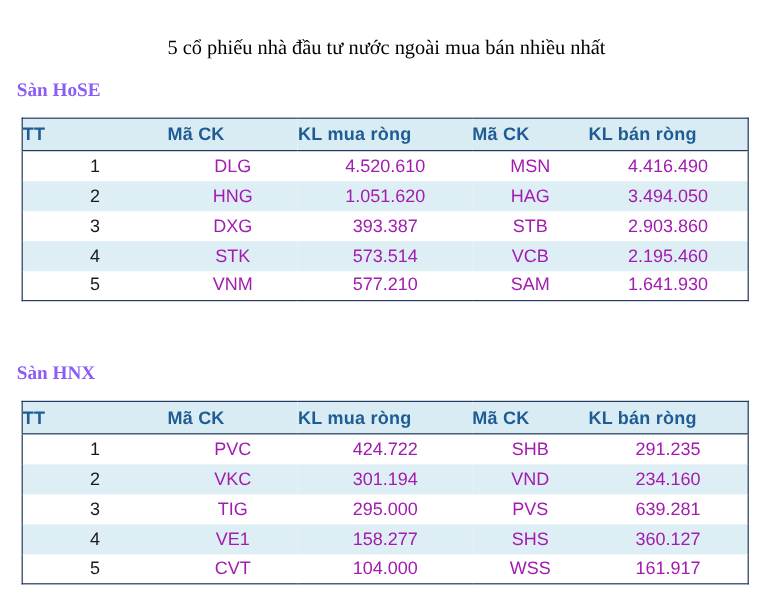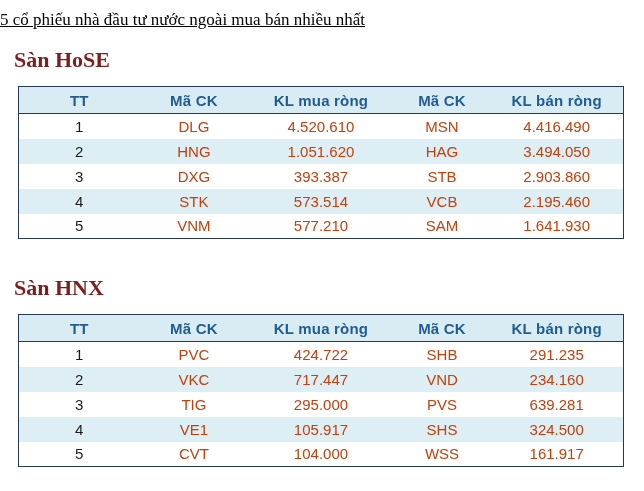--- a/index.html
+++ b/index.html
@@ -5,60 +5,60 @@
   * { margin: 0; padding: 0; box-sizing: border-box; }
   html, body { background: #ffffff; }
   body {
     width: 644px;
     height: 491px;
     position: relative;
     font-family: "Liberation Sans", sans-serif;
     overflow: hidden;
   }
   .page-title {
-    padding-top: 10px;
+    padding-top: 30px;
+    text-align: center;
     font-family: "Liberation Serif", serif;
     font-size: 17px;
     font-weight: 400;
     color: #000000;
-    text-decoration: underline;
   }
   .section-heading {
     margin: 17px 0 0 14px;
     font-family: "Liberation Serif", serif;
-    font-size: 22px;
+    font-size: 16px;
     font-weight: bold;
-    color: #7f1d1d;
+    color: #8b5cf6;
   }
   .section-heading.second {
-    margin-top: 36px;
+    margin-top: 52px;
   }
   table.stock-table {
     margin: 13px 0 0 18px;
     width: 606px;
     border-collapse: collapse;
     border: 1px solid #24395e;
     table-layout: fixed;
     font-family: "Liberation Sans", sans-serif;
   }
   table.stock-table thead th {
     height: 27px;
     background: #d9ecf3;
     color: #1f5c94;
     font-size: 15px;
     font-weight: bold;
-    text-align: center;
+    text-align: left;
     vertical-align: middle;
     border-bottom: 1px solid #24395e;
     letter-spacing: 0.2px;
   }
   table.stock-table tbody td {
     height: 25px;
     font-size: 15px;
-    color: #c2410c;
+    color: #a21caf;
     text-align: center;
     vertical-align: middle;
   }
   table.stock-table tbody td.tt {
     color: #1b1b1b;
   }
   table.stock-table tbody tr:nth-child(even) {
     background: #deeef5;
   }
   col.c1 { width: 20%; }
@@ -153,37 +153,37 @@
     <tr>
       <td class="tt">1</td>
       <td>PVC</td>
       <td>424.722</td>
       <td>SHB</td>
       <td>291.235</td>
     </tr>
     <tr>
       <td class="tt">2</td>
       <td>VKC</td>
-      <td>717.447</td>
+      <td>301.194</td>
       <td>VND</td>
       <td>234.160</td>
     </tr>
     <tr>
       <td class="tt">3</td>
       <td>TIG</td>
       <td>295.000</td>
       <td>PVS</td>
       <td>639.281</td>
     </tr>
     <tr>
       <td class="tt">4</td>
       <td>VE1</td>
-      <td>105.917</td>
+      <td>158.277</td>
       <td>SHS</td>
-      <td>324.500</td>
+      <td>360.127</td>
     </tr>
     <tr>
       <td class="tt">5</td>
       <td>CVT</td>
       <td>104.000</td>
       <td>WSS</td>
       <td>161.917</td>
     </tr>
   </tbody>
 </table>

